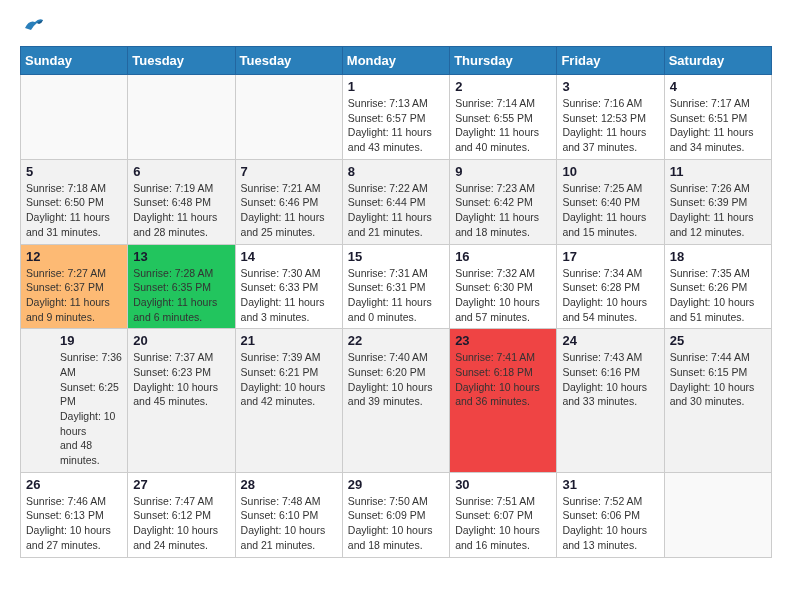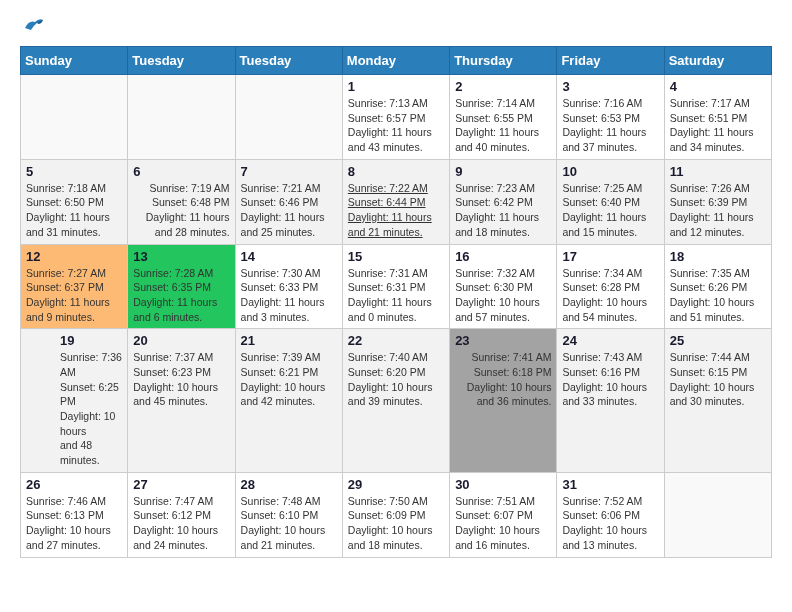--- a/index.html
+++ b/index.html
@@ -143,21 +143,21 @@
         <td style="background: rgb(255, 255, 255);">
           <div class="day-number">2</div>
           <div class="day-info" style="white-space: pre-line;">Sunrise: 7:14 AM
 Sunset: 6:55 PM
 Daylight: 11 hours
 and 40 minutes.</div>
         </td>
         <td style="background: rgb(255, 255, 255);">
           <div class="day-number">3</div>
           <div class="day-info" style="white-space: pre-line;">Sunrise: 7:16 AM
-Sunset: 6:53 PM
+Sunset: 12:53 PM
 Daylight: 11 hours
 and 37 minutes.</div>
         </td>
         <td style="background: rgb(255, 255, 255);">
           <div class="day-number">4</div>
           <div class="day-info" style="white-space: pre-line;">Sunrise: 7:17 AM
 Sunset: 6:51 PM
 Daylight: 11 hours
 and 34 minutes.</div>
         </td>
@@ -165,35 +165,35 @@
       <tr>
         <td style="background: rgb(242, 242, 242);">
           <div class="day-number">5</div>
           <div class="day-info" style="white-space: pre-line;">Sunrise: 7:18 AM
 Sunset: 6:50 PM
 Daylight: 11 hours
 and 31 minutes.</div>
         </td>
         <td style="background: rgb(242, 242, 242);">
           <div class="day-number">6</div>
-          <div class="day-info" style="white-space: pre-line; text-align: right;">Sunrise: 7:19 AM
+          <div class="day-info" style="white-space: pre-line;">Sunrise: 7:19 AM
 Sunset: 6:48 PM
 Daylight: 11 hours
 and 28 minutes.</div>
         </td>
         <td style="background: rgb(242, 242, 242);">
           <div class="day-number">7</div>
           <div class="day-info" style="white-space: pre-line;">Sunrise: 7:21 AM
 Sunset: 6:46 PM
 Daylight: 11 hours
 and 25 minutes.</div>
         </td>
         <td style="background: rgb(242, 242, 242);">
           <div class="day-number">8</div>
-          <div class="day-info" style="white-space: pre-line; text-decoration: underline;">Sunrise: 7:22 AM
+          <div class="day-info" style="white-space: pre-line;">Sunrise: 7:22 AM
 Sunset: 6:44 PM
 Daylight: 11 hours
 and 21 minutes.</div>
         </td>
         <td style="background: rgb(242, 242, 242);">
           <div class="day-number">9</div>
           <div class="day-info" style="white-space: pre-line;">Sunrise: 7:23 AM
 Sunset: 6:42 PM
 Daylight: 11 hours
 and 18 minutes.</div>
@@ -286,23 +286,23 @@
 Daylight: 10 hours
 and 42 minutes.</div>
         </td>
         <td style="background: rgb(242, 242, 242);">
           <div class="day-number">22</div>
           <div class="day-info" style="white-space: pre-line;">Sunrise: 7:40 AM
 Sunset: 6:20 PM
 Daylight: 10 hours
 and 39 minutes.</div>
         </td>
-        <td style="background: #a3a3a3; margin-top: 47px;">
+        <td style="background: #ef4444; margin-top: 47px;">
           <div class="day-number">23</div>
-          <div class="day-info" style="white-space: pre-line; text-align: right;">Sunrise: 7:41 AM
+          <div class="day-info" style="white-space: pre-line;">Sunrise: 7:41 AM
 Sunset: 6:18 PM
 Daylight: 10 hours
 and 36 minutes.</div>
         </td>
         <td style="background: rgb(242, 242, 242);">
           <div class="day-number">24</div>
           <div class="day-info" style="white-space: pre-line;">Sunrise: 7:43 AM
 Sunset: 6:16 PM
 Daylight: 10 hours
 and 33 minutes.</div>

